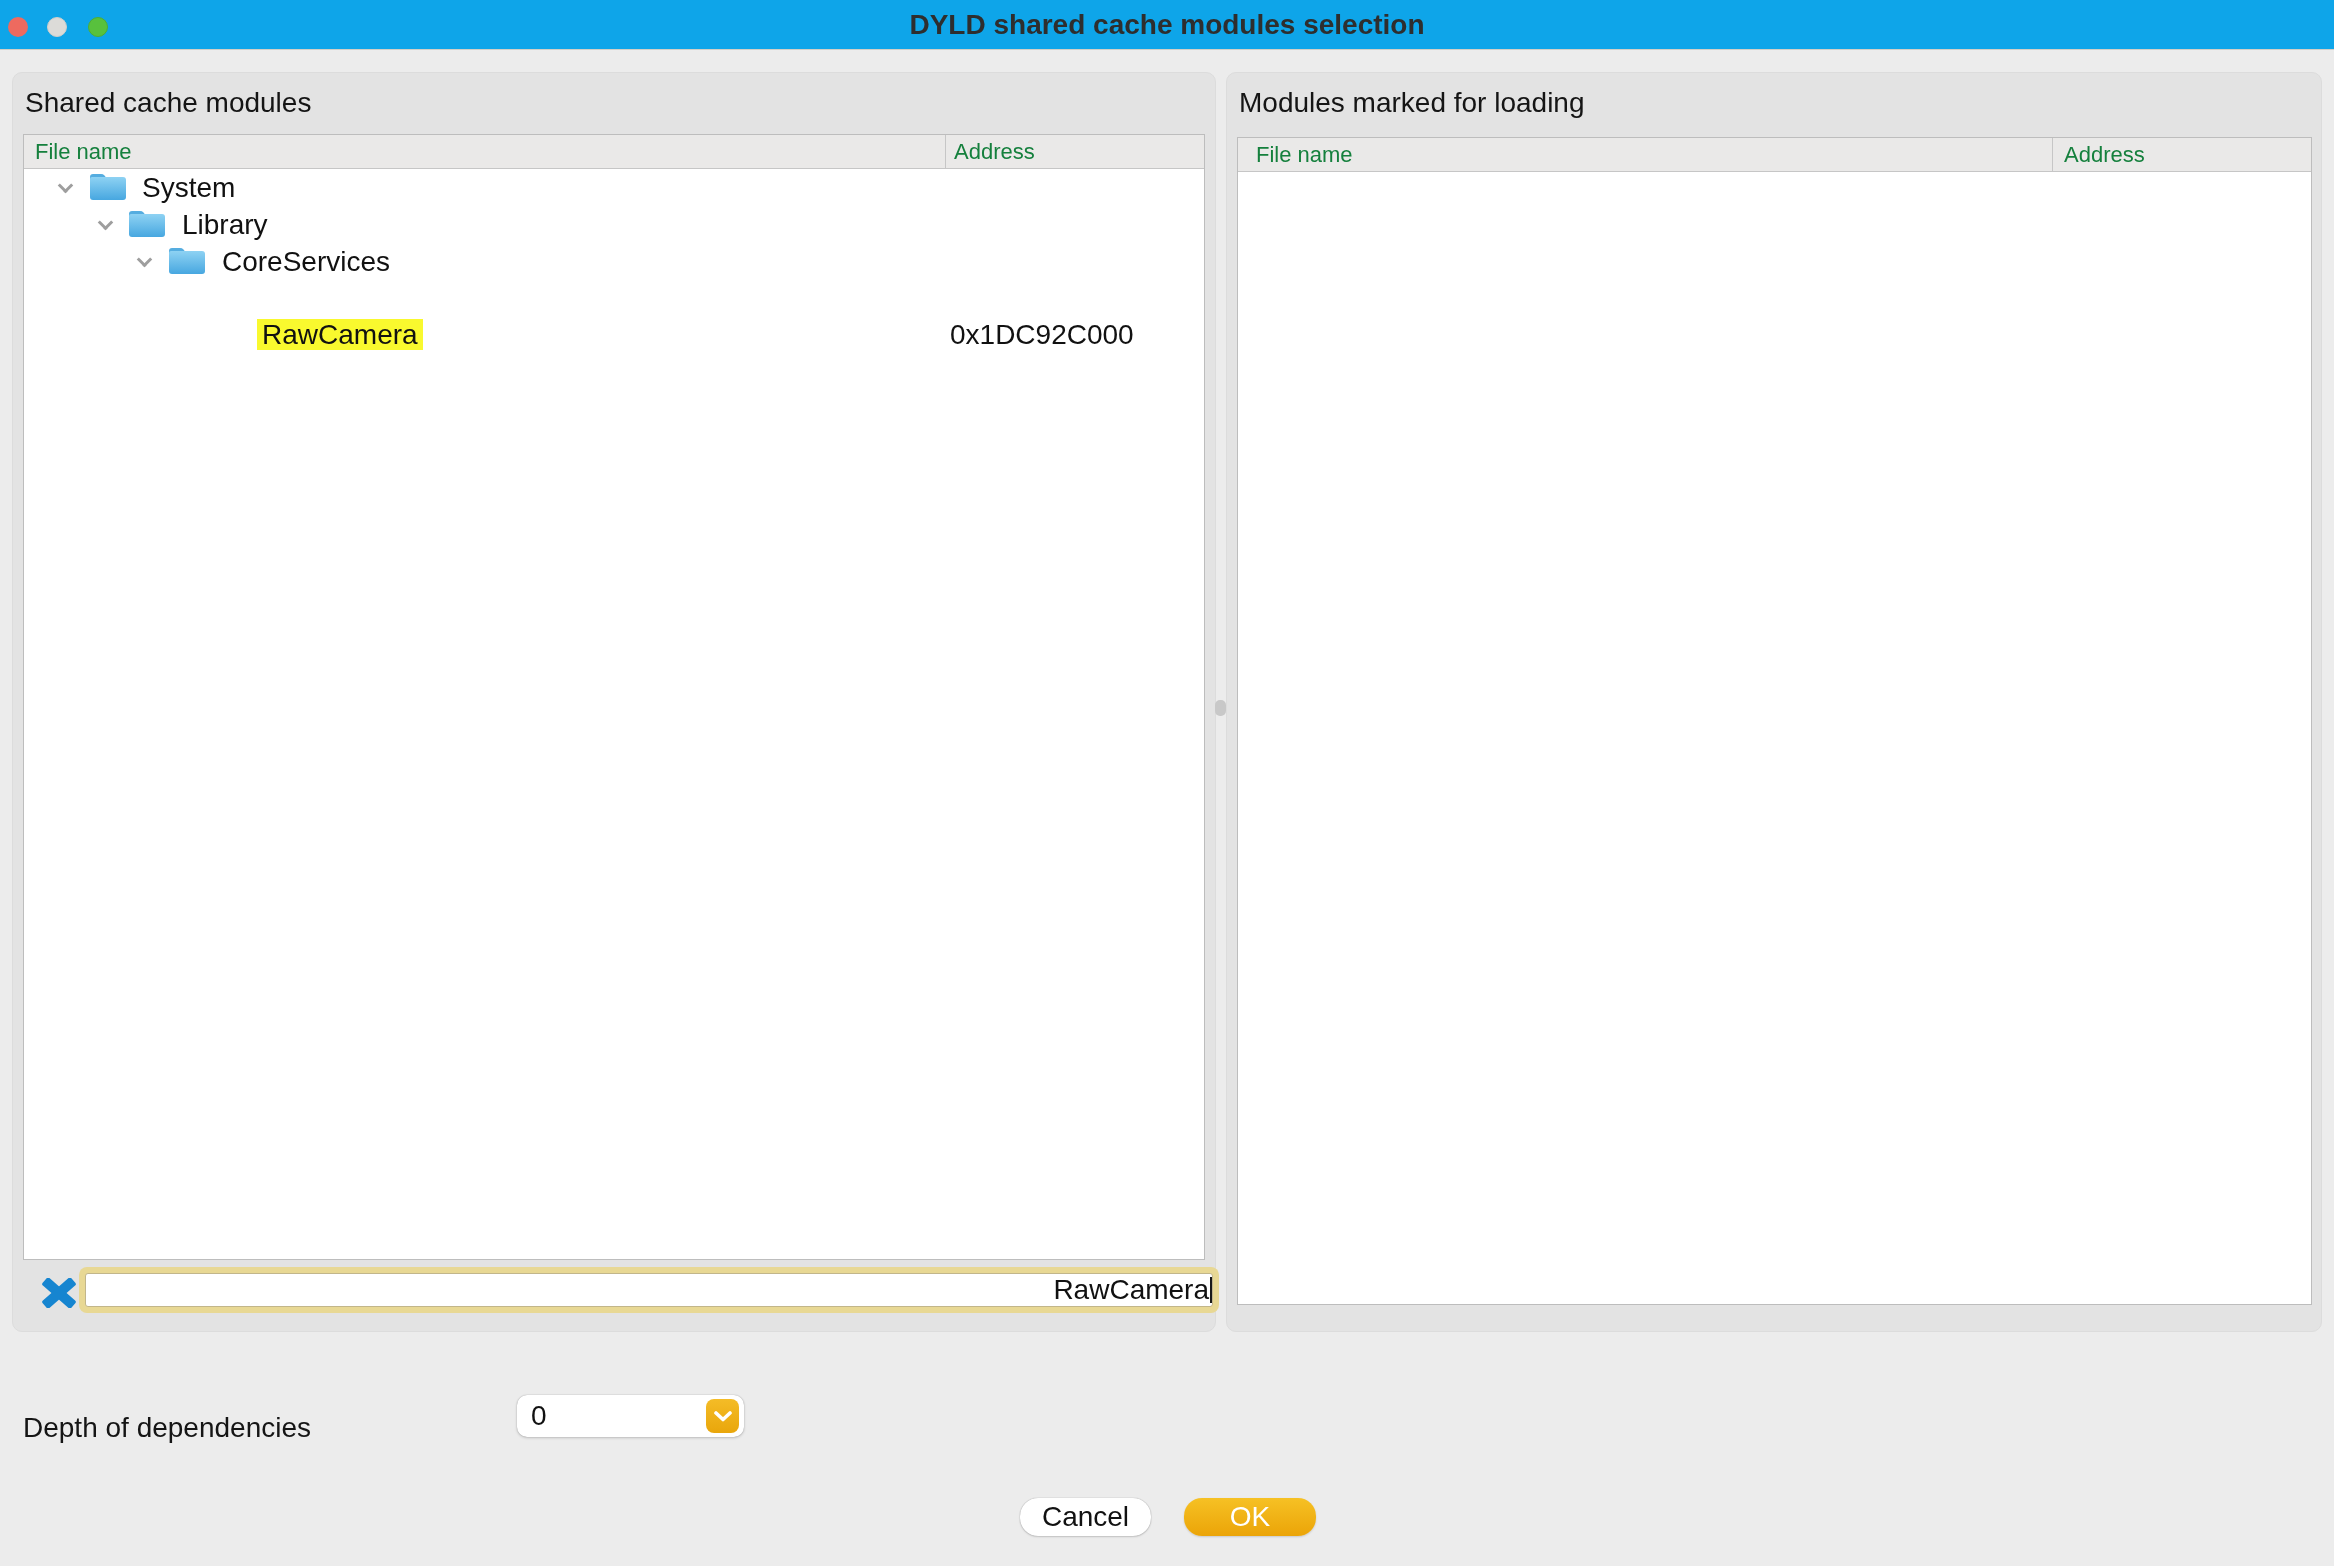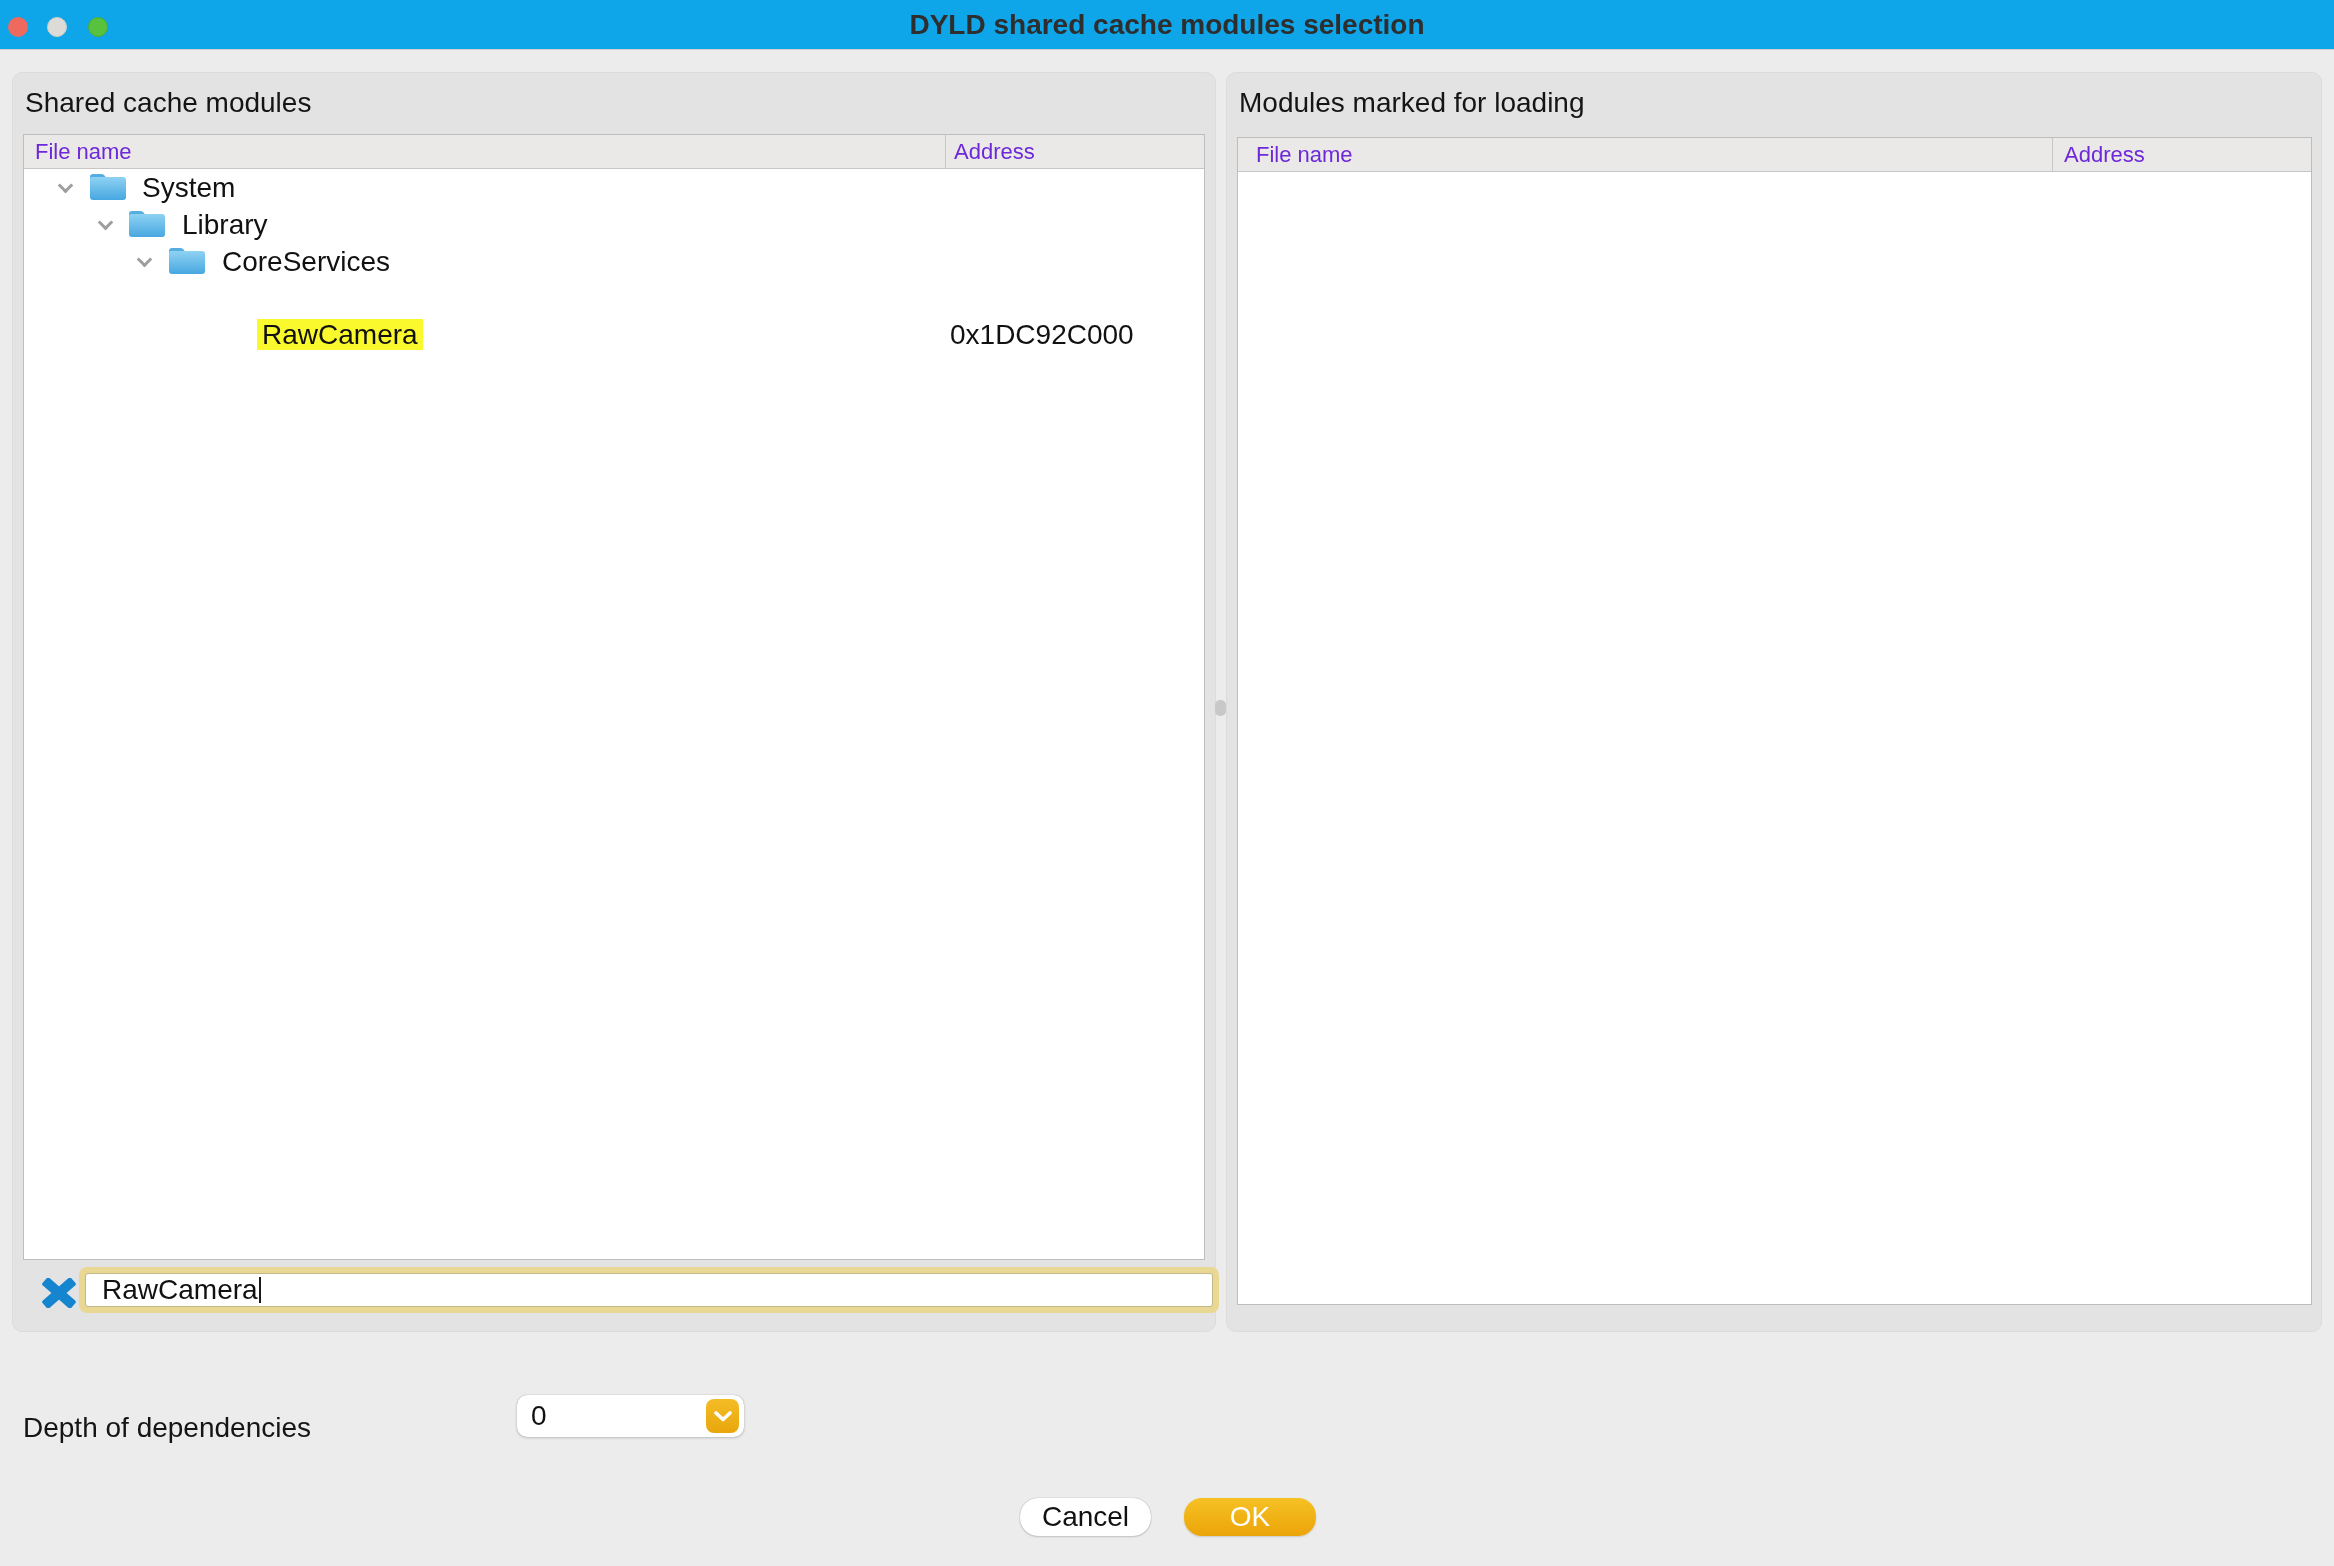--- a/index.html
+++ b/index.html
@@ -9,30 +9,30 @@
   
   .titlebar{position:absolute;left:0;top:0;width:2334px;height:50px;background:#0ea5e9;border-bottom:1px solid #d2cfc7;}
   .title{position:absolute;left:0;top:0;width:100%;height:50px;line-height:50px;text-align:center;
          font-size:28px;font-weight:600;color:#2e2e2e;}
   .tl{position:absolute;top:17px;width:20px;height:20px;border-radius:50%;}
   .tl.red{left:8px;background:#ee6a5f;border:1px solid #dd5а4e;border-color:#dd5a4e;}
   .tl.gray{left:47px;background:#dcdbd8;border:1px solid #cfcecb;}
   .tl.green{left:88px;background:#58c13d;border:1px solid #4ead33;}
 
   
-  .panel{position:absolute;top:72px;height:1260px;background:#e3e3e3;border:1px solid #dcdcdc;border-radius:10px;}
+  .panel{position:absolute;top:72px;height:1260px;background:#e3e3e3;border:1px solid #dcdcdc;border-radius:10px;text-align:right;}
   .panel.left{left:12px;width:1204px;}
   .panel.right{left:1226px;width:1096px;}
   .panel-title{position:absolute;left:12px;top:14px;font-size:28px;color:#151515;}
 
   .table{position:absolute;background:#ffffff;border:1px solid #bdbdbd;}
   .panel.left .table{left:10px;top:61px;width:1182px;height:1126px;}
   .panel.right .table{left:10px;top:64px;width:1075px;height:1168px;}
   .thead{position:absolute;left:0;top:0;right:0;height:34px;background:#eae9e8;border-bottom:1px solid #c6c6c6;}
-  .thead .h{position:absolute;top:0;height:34px;line-height:34px;font-size:22px;color:#6d28d9;}
+  .thead .h{position:absolute;top:0;height:34px;line-height:34px;font-size:22px;color:#15803d;}
   .col-div{position:absolute;top:0;bottom:0;width:1px;background:#c6c6c6;}
   .tbody{position:absolute;left:0;top:34px;right:0;bottom:0;overflow:hidden;}
 
   
   .tree-row{position:absolute;left:0;width:100%;height:37px;}
   .chev{position:absolute;top:11px;width:11px;height:11px;border-right:3px solid #9e9e9e;border-bottom:3px solid #9e9e9e;transform:rotate(45deg);}
   .folder{position:absolute;top:5px;width:36px;height:26px;}
   .folder .tab{position:absolute;left:0;top:0;width:16px;height:8px;border-radius:3px 5px 0 0;background:#55ade0;}
   .folder .fbody{position:absolute;left:0;top:3px;width:36px;height:23px;border-radius:2px 3px 3px 3px;
                  background:linear-gradient(#8ed2f3,#47a7e0);}

